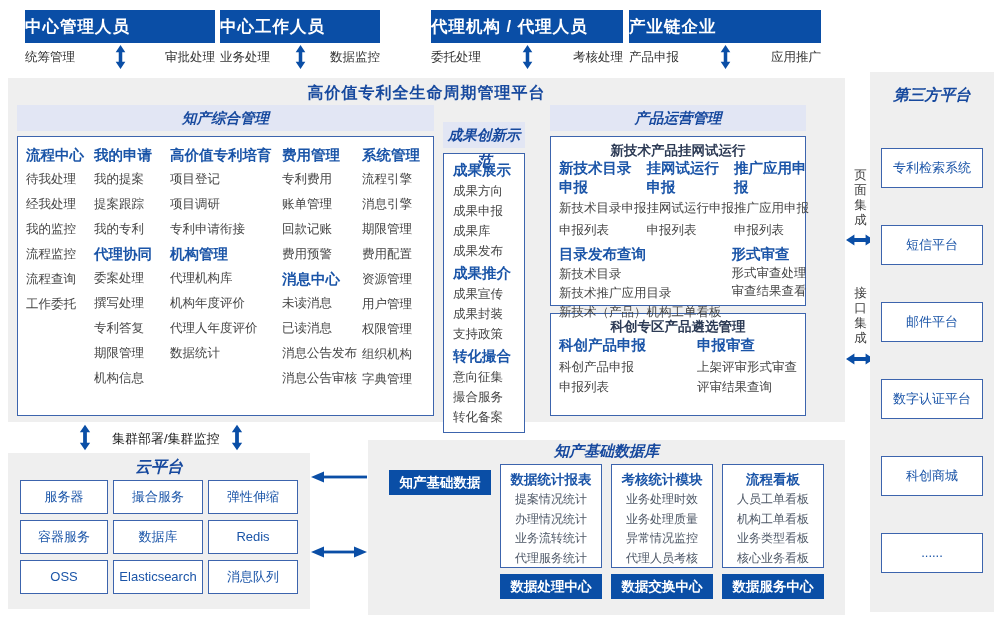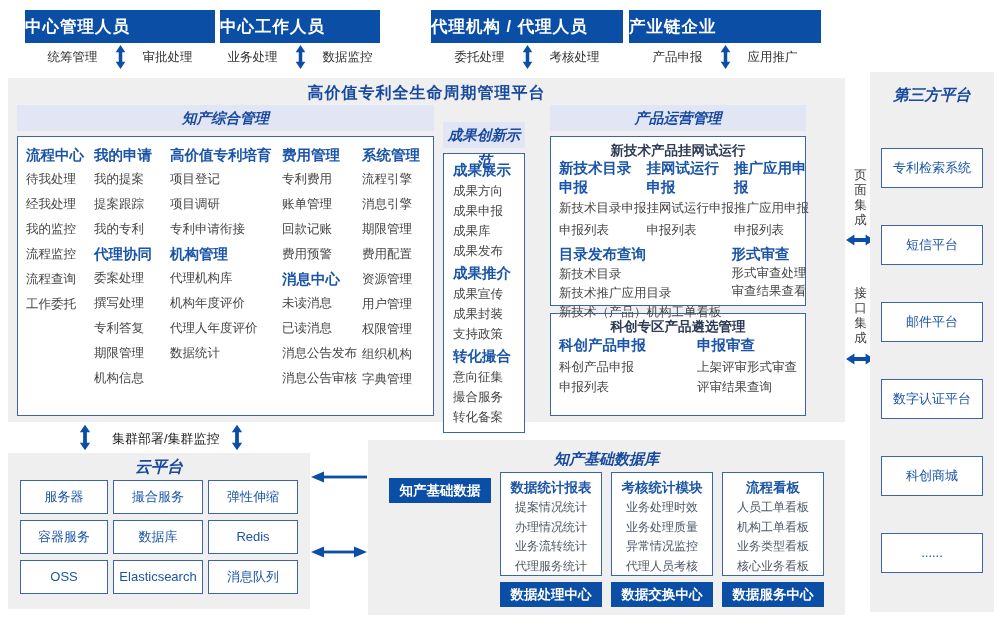--- a/index.html
+++ b/index.html
@@ -3,21 +3,21 @@
 <meta charset="utf-8">
 <style>
   html,body{margin:0;padding:0;background:#fff;}
   #canvas{position:relative;width:1000px;height:622px;background:#fff;
           font-family:"Liberation Sans","DejaVu Sans",sans-serif;overflow:hidden;}
 
   
   .role{position:absolute;top:10px;}
   .role-box{background:#0a4ea6;color:#fff;font-weight:bold;font-size:16.5px;
             height:33px;line-height:33px;text-align:left;letter-spacing:1px;}
-  .role-labels{display:flex;align-items:center;justify-content:center;gap:16px;height:26px;margin-top:1px;}
+  .role-labels{display:flex;align-items:center;justify-content:space-between;gap:16px;height:26px;margin-top:1px;}
   .rl{font-size:12.5px;color:#333;white-space:nowrap;}
 
   
   .ico{display:block;}
   .fillb{fill:#0a4ea6;}
 
   
   #main{position:absolute;left:8px;top:78px;width:837px;height:344px;background:#efefef;}
   .main-title{padding-top:5px;text-align:center;font-size:16px;font-weight:bold;color:#17499e;letter-spacing:1px;}
   .sec{position:absolute;}
@@ -68,21 +68,21 @@
 
   
   #cloud{position:absolute;left:8px;top:453px;width:302px;height:156px;background:#efefef;}
   .zone-title{text-align:center;font-weight:bold;font-style:italic;color:#17499e;}
   #cloud .zone-title{padding-top:4px;font-size:16px;line-height:20px;}
   #cloud-grid{margin:3px 12px 0;display:grid;grid-template-columns:88px 90px 90px;gap:6px 5px;}
   .cbox{height:34px;line-height:31px;text-align:center;font-size:13px;color:#1b55a8;}
 
   
   #db{position:absolute;left:368px;top:440px;width:477px;height:175px;background:#efefef;}
-  #db .zone-title{padding-top:10px;font-size:15px;line-height:18px;}
+  #db .zone-title{padding-top:2px;font-size:15px;line-height:18px;}
   #db-row{margin:4px 21px 0;display:flex;justify-content:space-between;}
   .dbcol{width:102px;}
   .dbox{height:104px;text-align:center;}
   .dbox .col-h{font-size:13.5px;line-height:17px;margin:6px 0 2px;}
   .dbox .it{font-size:12px;line-height:19.5px;color:#4d5766;}
   .dbar{margin-top:6px;height:25px;line-height:25px;background:#0a4ea6;color:#fff;
         font-weight:bold;font-size:13.5px;text-align:center;}
 
   
   #tp{position:absolute;left:870px;top:72px;width:124px;height:540px;background:#efefef;}

